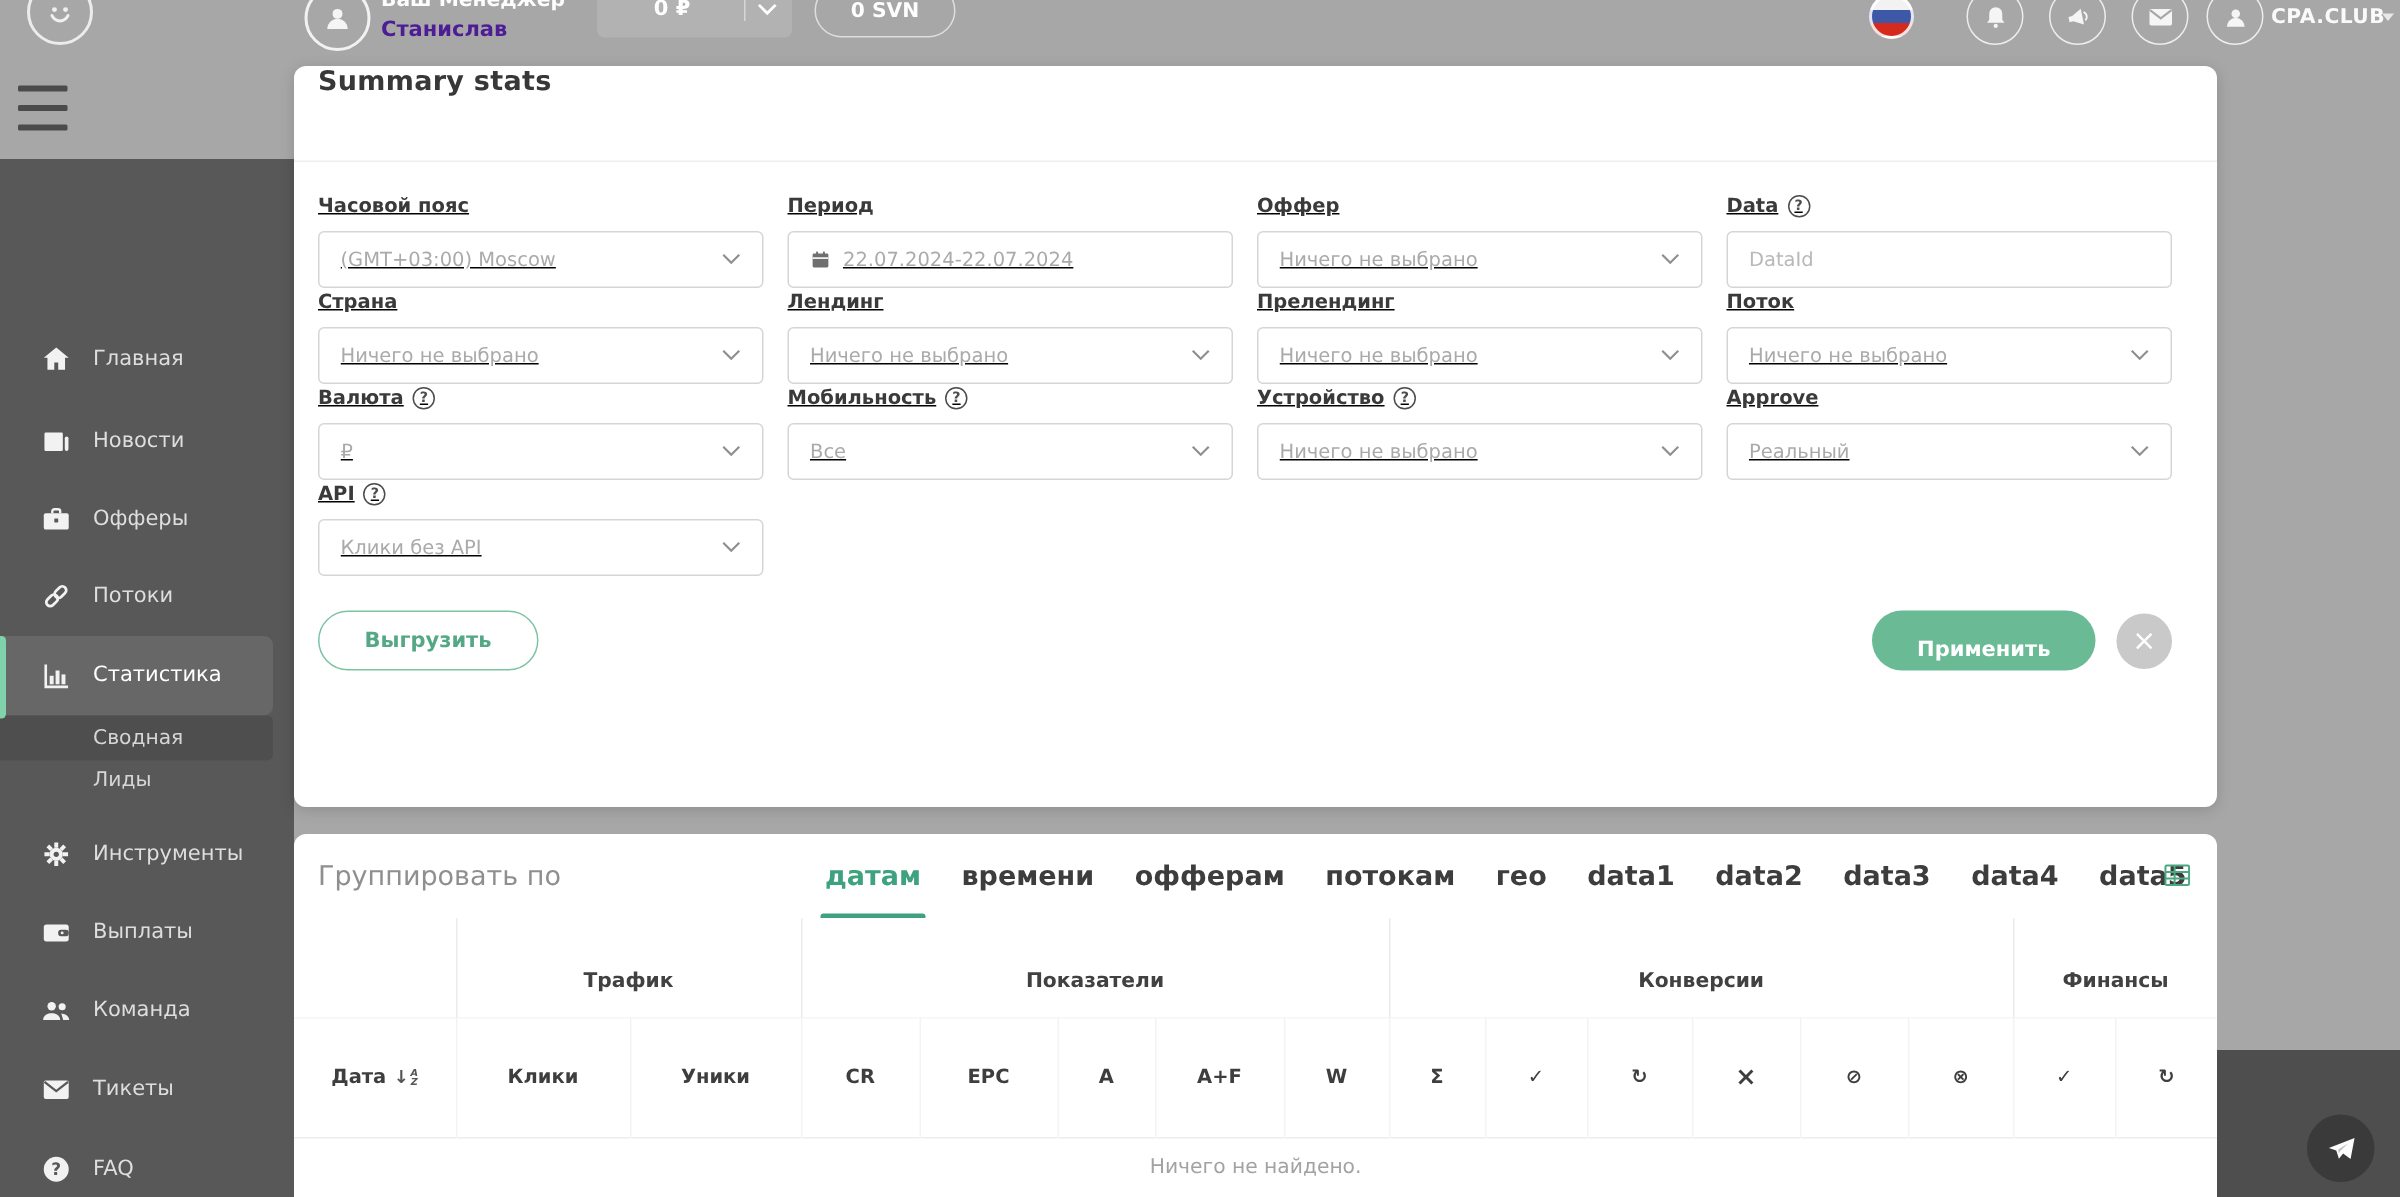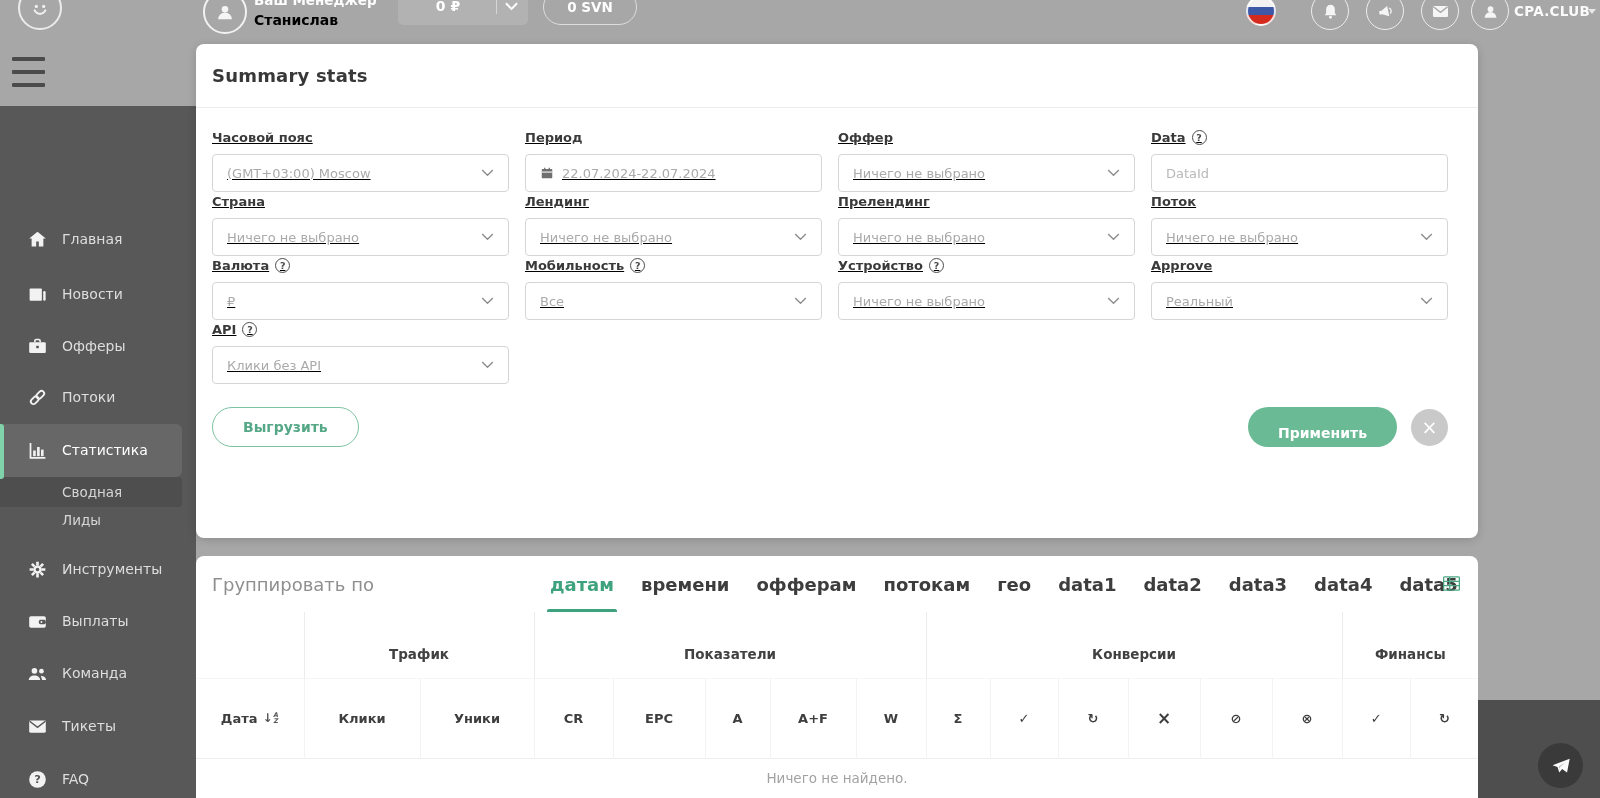--- a/index.html
+++ b/index.html
@@ -10,21 +10,21 @@
     font-family:"DejaVu Sans","Liberation Sans",sans-serif;
   }
   
   .circle-btn{position:absolute;width:38px;height:38px;border:1.5px solid #ededed;border-radius:50%;
     display:flex;align-items:center;justify-content:center;top:-8px;cursor:pointer;}
   .logo-circle{position:absolute;left:18px;top:-14px;width:44px;height:44px;border:2px solid #ececec;border-radius:50%;
     display:flex;align-items:center;justify-content:center;}
   .avatar-circle{position:absolute;left:203px;top:-10px;width:44px;height:44px;border:2px solid #f2f2f2;border-radius:50%;
     display:flex;align-items:center;justify-content:center;}
   .mgr-label{position:absolute;left:254px;top:-8px;font-size:13.5px;font-weight:bold;color:#fdfdfd;}
-  .mgr-name{position:absolute;left:254px;top:12px;font-size:14px;font-weight:bold;color:#000000;}
+  .mgr-name{position:absolute;left:254px;top:12px;font-size:14px;font-weight:bold;color:#4c1d95;}
   .pill-rub{position:absolute;left:398px;top:-13px;width:130px;height:38px;background:#b2b2b2;border-radius:5px;
     display:flex;align-items:center;color:#fff;font-weight:bold;font-size:14px;cursor:pointer;padding:0 10px;}
   .pill-rub .amt{flex:1;text-align:center;}
   .pill-rub .div{width:1px;height:16px;background:#d6d6d6;margin:0 8px;}
   .pill-svn{position:absolute;left:543px;top:-11px;width:94px;height:36px;border:1.5px solid #dedede;border-radius:18px;
     display:flex;align-items:center;justify-content:center;color:#fefefe;font-weight:bold;font-size:13.5px;cursor:pointer;}
   .flag-circle{position:absolute;left:1246px;top:-4px;width:30px;height:30px;border-radius:50%;border:2px solid rgba(255,255,255,.85);
     background:linear-gradient(180deg,#f2f2f2 0% 33%,#3d58a7 33% 66%,#d52b1e 66% 100%);cursor:pointer;}
   .brand{position:absolute;left:1514px;top:3px;color:#fafafa;font-weight:bold;font-size:13.5px;letter-spacing:.3px;cursor:pointer;}
   .brand-caret{position:absolute;left:1588px;top:9px;width:0;height:0;border-left:4.5px solid transparent;
@@ -38,21 +38,21 @@
     padding-left:26px;color:#dedede;font-size:14px;cursor:pointer;z-index:2;}
   .side-item .ico{width:22px;height:22px;margin-right:14px;display:flex;align-items:center;justify-content:center;flex:none;}
   .side-sub{position:absolute;left:0;width:196px;height:30px;display:flex;align-items:center;
     padding-left:62px;color:#d6d6d6;font-size:13.5px;cursor:pointer;z-index:2;}
   .active-bg{position:absolute;left:0;top:318px;width:182px;height:53px;background:#676767;border-radius:0 6px 6px 0;z-index:1;}
   .active-bar{position:absolute;left:0;top:318px;width:4px;height:55px;background:#7fd2aa;border-radius:0 3px 3px 0;z-index:3;}
   .sub-active-bg{position:absolute;left:0;top:371px;width:182px;height:30px;background:#4e4e4e;border-radius:0 4px 4px 0;z-index:1;}
   
   .card{position:absolute;left:196px;width:1282px;background:#fff;border-radius:8px;box-shadow:0 2px 10px rgba(0,0,0,.15);}
   .summary-card{top:44px;height:494px;overflow:hidden;}
-  .summary-head{height:64px;display:flex;align-items:center;padding-left:16px;border-bottom:1px solid #ededed;}
+  .summary-head{height:64px;display:flex;align-items:flex-start;padding-left:16px;border-bottom:1px solid #ededed;}
   .summary-title{font-size:18px;font-weight:bold;color:#383838;letter-spacing:.2px;}
   .summary-body{padding:20px 30px 18px 16px;}
   .f-row{display:grid;grid-template-columns:repeat(4,1fr);gap:16px;text-decoration:underline;}
   .f-row.single{grid-template-columns:297px;}
   .field-label{font-size:13px;font-weight:bold;color:#3a3a3a;margin-bottom:8px;height:18px;display:flex;align-items:center;gap:6px;}
   .help{width:15px;height:15px;border:1.3px solid #4c4c4c;border-radius:50%;font-size:9.5px;font-weight:bold;color:#4c4c4c;
     display:inline-flex;align-items:center;justify-content:center;cursor:pointer;flex:none;}
   .select,.text-input{height:38px;border:1px solid #d5d5d5;border-radius:4px;background:#fff;width:100%;}
   .select{display:flex;align-items:center;padding:0 14px;cursor:pointer;gap:8px;}
   .select .val{color:#aaa;font-size:13px;flex:1;white-space:nowrap;overflow:hidden;}

